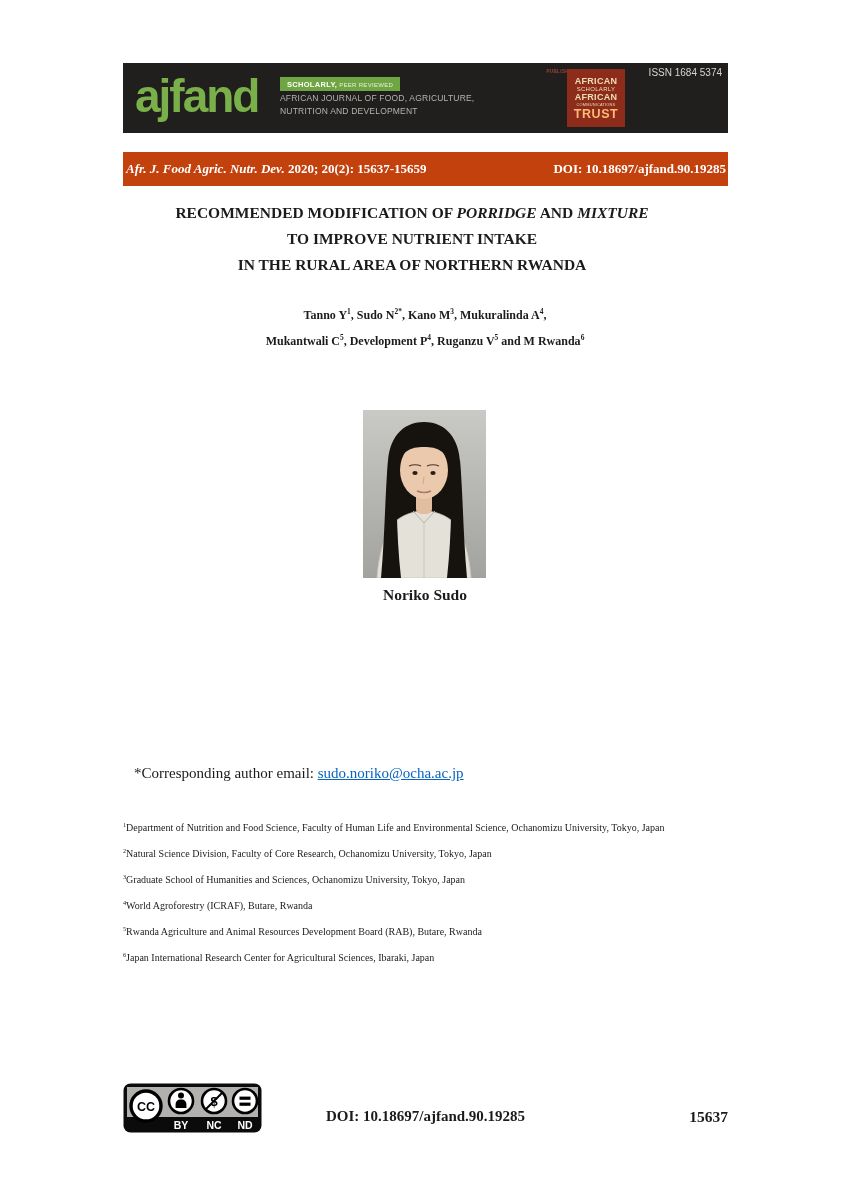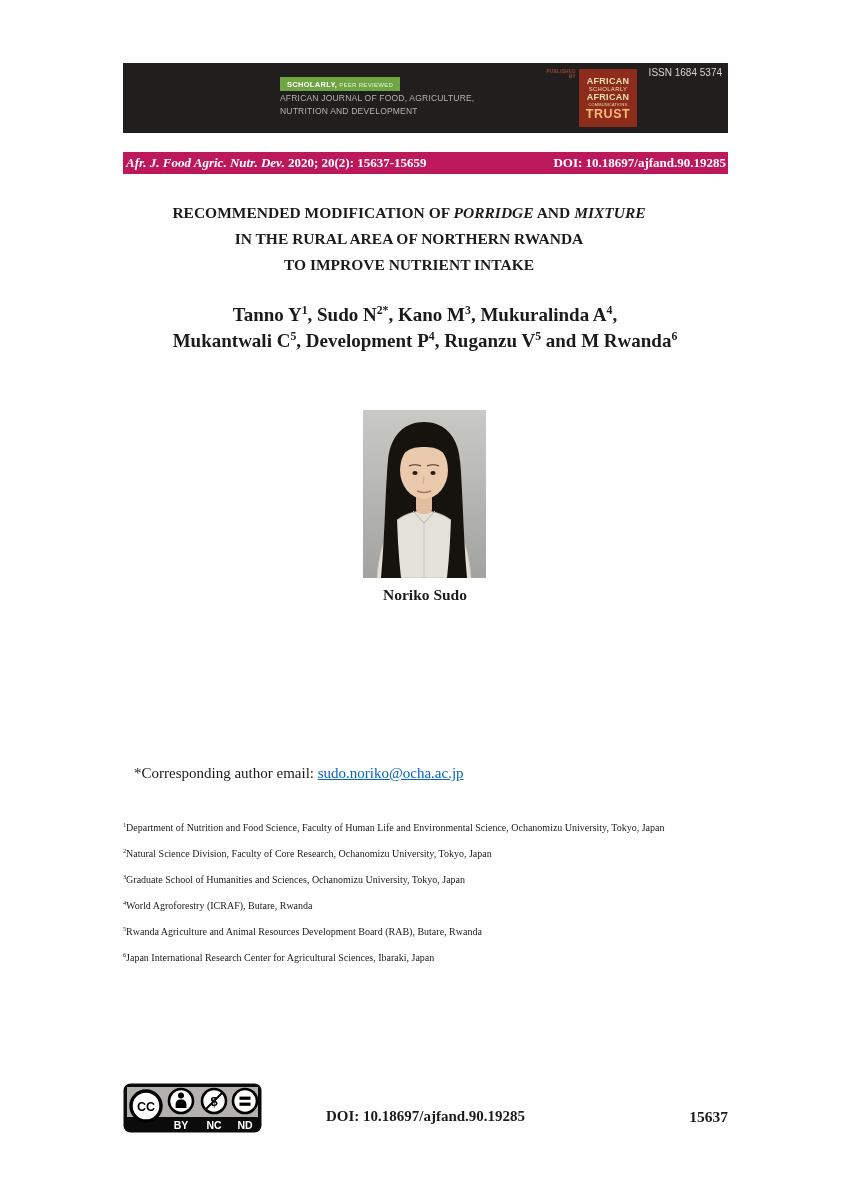--- a/index.html
+++ b/index.html
@@ -15,42 +15,42 @@
   .mid{position:absolute;left:157px;top:10px;width:210px;}
   .badge{display:inline-block;background:#6fa542;color:#fff;padding:3px 7px 2px 7px;
          font-size:7.5px;letter-spacing:.3px;white-space:nowrap;}
   .badge .b1{font-weight:bold;}
   .badge .b2{font-size:6px;color:#e9f1dd;}
   .jname{margin-top:3px;font-size:8.5px;line-height:9.5px;color:#b5b3af;letter-spacing:.2px;}
   .volume{position:absolute;left:325px;top:15px;width:128px;text-align:center;
           color:#e9e7e4;font-size:16px;line-height:20px;}
   .pubby{position:absolute;left:415px;top:6px;width:38px;font-size:4.5px;font-weight:bold;
          color:#a04534;text-align:right;letter-spacing:.4px;}
-  .trust{position:absolute;left:456px;top:6px;width:58px;height:58px;background:#8e2c1c;
+  .trust{position:absolute;left:444px;top:6px;width:58px;height:58px;background:#8e2c1c;
          display:flex;flex-direction:column;justify-content:center;align-items:center;
          color:#eedfb2;text-align:center;}
   .trust .t1{font-size:9px;font-weight:bold;letter-spacing:.3px;}
   .trust .t2{font-size:6px;letter-spacing:.3px;}
   .trust .t3{font-size:9px;font-weight:bold;letter-spacing:.3px;}
   .trust .t4{font-size:3.9px;letter-spacing:.2px;}
   .trust .t5{font-size:12.5px;font-weight:bold;color:#fdba74;letter-spacing:.6px;}
   .issn{position:absolute;right:6px;top:4px;font-size:10px;color:#d6d4d0;padding-left:24px;}
 
   
-  .citebar{left:123px;top:152px;width:605px;height:22px;background:#be185d;color:#fff;
+  .citebar{left:123px;top:152px;width:605px;height:34px;background:#c2410c;color:#fff;
            display:flex;justify-content:space-between;align-items:center;
            font-size:13px;font-weight:bold;padding:0;box-sizing:border-box;}
   .citebar .left{padding-left:3px;}
   .citebar .right{padding-right:2px;}
   .citebar i{font-style:italic;}
 
   
-  .title{left:0;top:200px;width:798px;text-align:center;font-size:15.5px;font-weight:bold;
-         line-height:26px;padding-left:10px;}
-  .authors{left:0;top:302px;width:850px;text-align:center;font-size:19px;font-weight:bold;
+  .title{left:13px;top:200px;width:798px;text-align:center;font-size:15.5px;font-weight:bold;
+         line-height:26px;}
+  .authors{left:0;top:302px;width:850px;text-align:center;font-size:12px;font-weight:bold;
            line-height:26px;}
   sup{vertical-align:super;font-size:62%;line-height:0;}
 
   
   .photo{left:363px;top:410px;width:123px;height:168px;}
   .caption{left:0;top:586px;width:850px;text-align:center;font-size:15.5px;font-weight:bold;}
 
   
   .contact{left:134px;top:765px;width:620px;font-size:15px;}
   .email{color:#0563c1;text-decoration:underline;cursor:pointer;}
@@ -61,20 +61,21 @@
   .ccbadge{left:123px;top:1083px;width:139px;height:50px;}
   .fdoi{left:123px;top:1108px;width:605px;text-align:center;font-size:15px;font-weight:bold;}
   .fpage{left:600px;top:1108px;width:128px;text-align:right;font-size:15.5px;font-weight:bold;}
 </style>
 </head>
 <body>
 
 <div class="page">
 
   <header class="abs banner">
+    <div class="logo">ajfand</div>
     <div class="mid">
       <div class="badge"><span class="b1">SCHOLARLY,</span><span class="b2"> PEER REVIEWED</span></div>
       <div class="jname">AFRICAN JOURNAL OF FOOD, AGRICULTURE,</div>
       <div class="jname">NUTRITION AND DEVELOPMENT</div>
     </div>
     <div class="pubby">PUBLISHED BY</div>
     <div class="trust">
       <div class="t1">AFRICAN</div>
       <div class="t2">SCHOLARLY</div>
       <div class="t3">AFRICAN</div>
@@ -84,22 +85,22 @@
     <div class="issn">ISSN 1684 5374</div>
   </header>
 
   <div class="abs citebar">
     <div class="left"><i>Afr. J. Food Agric. Nutr. Dev.</i><span> 2020; 20(2): 15637-15659</span></div>
     <div class="right">DOI: 10.18697/ajfand.90.19285</div>
   </div>
 
   <div class="abs title">
     <div><span>RECOMMENDED MODIFICATION OF </span><i>PORRIDGE</i><span> AND </span><i>MIXTURE</i></div>
+    <div>TO IMPROVE NUTRIENT INTAKE</div>
     <div>IN THE RURAL AREA OF NORTHERN RWANDA</div>
-    <div>TO IMPROVE NUTRIENT INTAKE</div>
   </div>
 
   <div class="abs authors">
     <div><span>Tanno Y</span><sup>1</sup><span>, Sudo N</span><sup>2*</sup><span>, Kano M</span><sup>3</sup><span>, Mukuralinda A</span><sup>4</sup><span>,</span></div>
     <div><span>Mukantwali C</span><sup>5</sup><span>, Development P</span><sup>4</sup><span>, Ruganzu V</span><sup>5</sup><span> and M Rwanda</span><sup>6</sup></div>
   </div>
 
   <svg class="abs photo" viewBox="0 0 123 168" xmlns="http://www.w3.org/2000/svg">
     <defs>
       <linearGradient id="pgbg" x1="0" y1="0" x2="0" y2="1">

